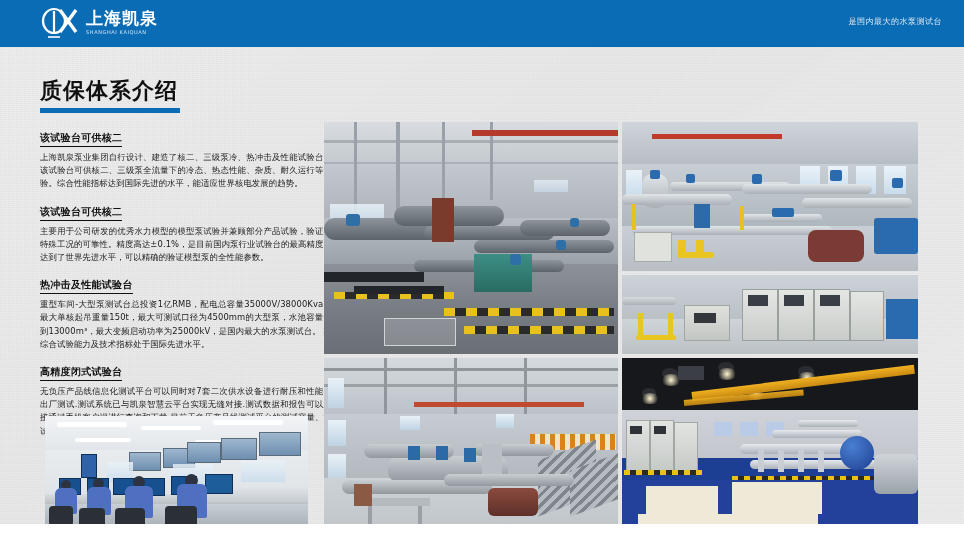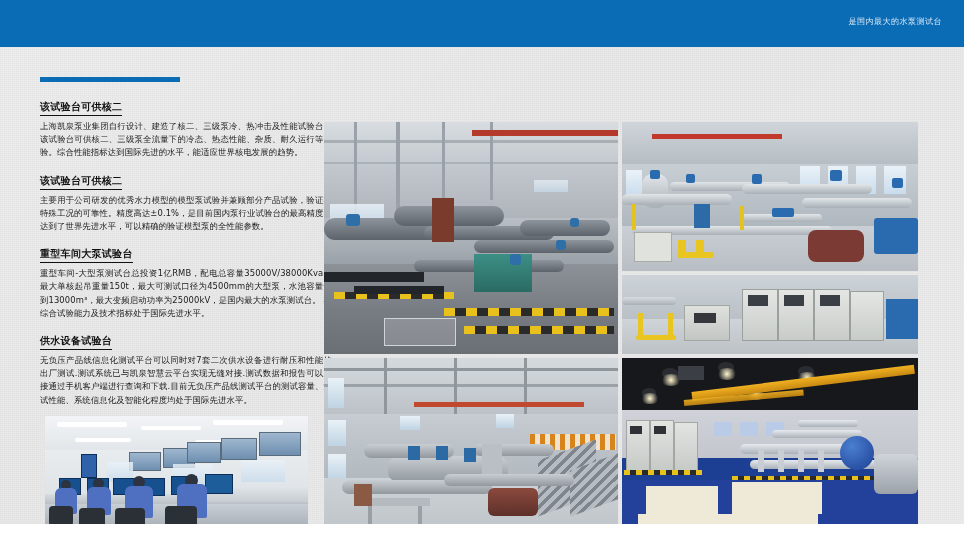--- a/index.html
+++ b/index.html
@@ -161,46 +161,62 @@
   .br-cab{position:absolute;background:linear-gradient(180deg,#e2e4e2,#c6cac7);border:1px solid #a2a7a4;}
   .br-pipe{position:absolute;background:linear-gradient(180deg,#e6eaee,#aab1b8);border-radius:8px;}
   .br-tank{position:absolute;background:radial-gradient(circle at 35% 30%,#4a7fd0,#1d3f93);border-radius:50%;}
   .br-hz{position:absolute;background:repeating-linear-gradient(90deg,#e8c11c 0 6px,#2a2a2a 6px 12px);}
 </style>
 </head>
 <body>
 
 <div class="header">
   <div class="header-inner">
+    <div class="logo">
+      <div class="logo-mark">
+        <svg width="40" height="32" viewBox="0 0 40 32">
+          <ellipse cx="14" cy="14" rx="11" ry="12" fill="none" stroke="#ffffff" stroke-width="2.2"></ellipse>
+          <path d="M14 4 L14 26" stroke="#ffffff" stroke-width="2.2"></path>
+          <path d="M8 30 L20 30" stroke="#ffffff" stroke-width="1.6"></path>
+          <path d="M20 3 L36 25" stroke="#ffffff" stroke-width="3.4"></path>
+          <path d="M36 3 L20 25" stroke="#ffffff" stroke-width="3.4"></path>
+        </svg>
+      </div>
+      <div class="logo-text-wrap">
+        <div class="logo-cn">上海凯泉</div>
+        <div class="logo-en">SHANGHAI KAIQUAN</div>
+      </div>
+    </div>
     <div class="tagline">是国内最大的水泵测试台</div>
   </div>
 </div>
 
 <div class="page">
 
   <div class="textcol">
+    <div class="page-title">质保体系介绍</div>
     <div class="title-rule"></div>
 
     <div class="sec">
       <div class="sec-head">该试验台可供核二</div>
       <div class="sec-body">上海凯泉泵业集团自行设计、建造了核二、三级泵冷、热冲击及性能试验台。该试验台可供核二、三级泵全流量下的冷态、热态性能、杂质、耐久运行等试验。综合性能指标达到国际先进的水平，能适应世界核电发展的趋势。</div>
     </div>
 
     <div class="sec">
       <div class="sec-head">该试验台可供核二</div>
       <div class="sec-body">主要用于公司研发的优秀水力模型的模型泵试验并兼顾部分产品试验，验证其特殊工况的可靠性。精度高达±0.1%，是目前国内泵行业试验台的最高精度，达到了世界先进水平，可以精确的验证模型泵的全性能参数。</div>
     </div>
 
     <div class="sec">
-      <div class="sec-head">重型车间大泵试验台</div>
+      <div class="sec-head">热冲击及性能试验台</div>
       <div class="sec-body">重型车间-大型泵测试台总投资1亿RMB，配电总容量35000V/38000Kva，最大单核起吊重量150t，最大可测试口径为4500mm的大型泵，水池容量达到13000m³，最大变频启动功率为25000kV，是国内最大的水泵测试台。 其综合试验能力及技术指标处于国际先进水平。</div>
     </div>
 
     <div class="sec">
-      <div class="sec-head">供水设备试验台</div>
+      <div class="sec-head">高精度闭式试验台</div>
       <div class="sec-body">无负压产品线信息化测试平台可以同时对7套二次供水设备进行耐压和性能的出厂测试.测试系统已与凯泉智慧云平台实现无缝对接.测试数据和报告可以直接通过手机客户端进行查询和下载.目前无负压产品线测试平台的测试容量、测试性能、系统信息化及智能化程度均处于国际先进水平。</div>
     </div>
   </div>
 
   <div class="photo ph-main">
     <div class="m-roof"></div>
     <div class="m-truss" style="left:30px;top:0;width:3px;height:96px;"></div>
     <div class="m-truss" style="left:72px;top:0;width:4px;height:96px;"></div>
     <div class="m-truss" style="left:118px;top:0;width:3px;height:88px;"></div>
     <div class="m-truss" style="left:166px;top:0;width:3px;height:78px;"></div>

